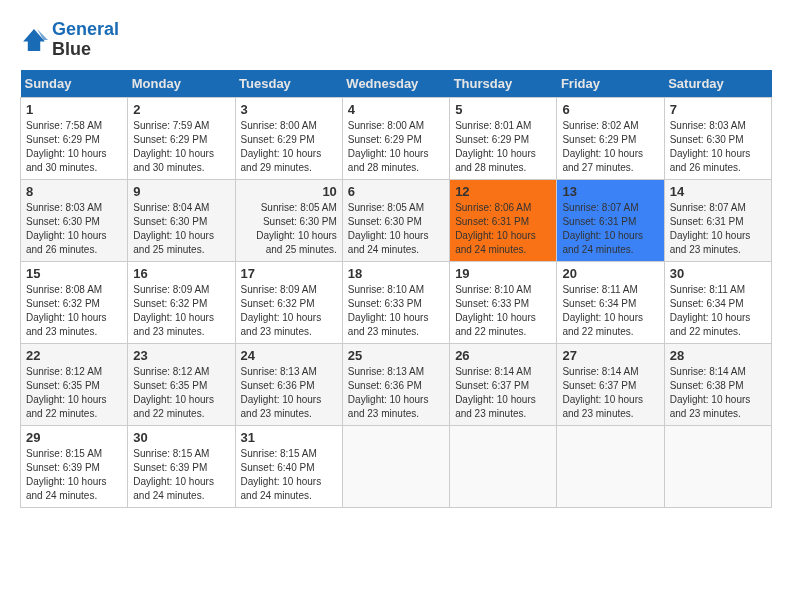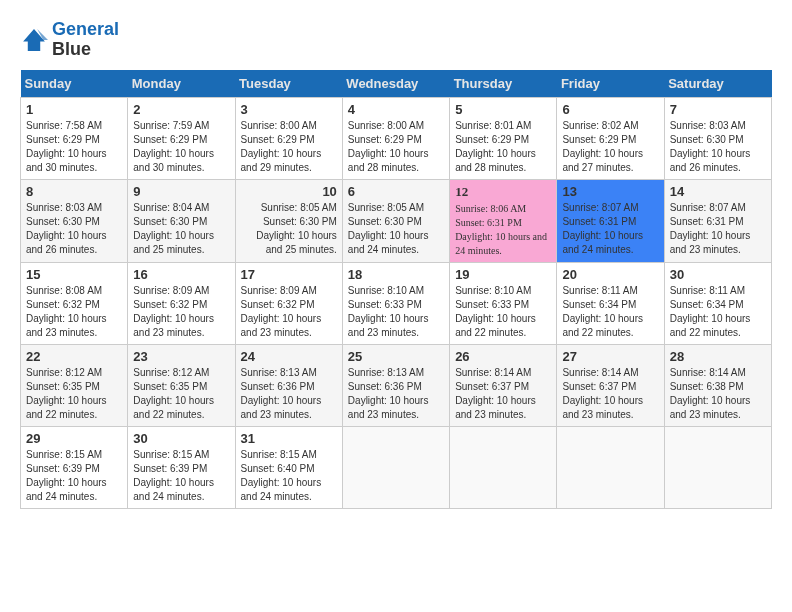--- a/index.html
+++ b/index.html
@@ -150,21 +150,21 @@
         <span class="day-info">Sunrise: 8:04 AM<br>Sunset: 6:30 PM<br>Daylight: 10 hours and 25 minutes.</span>
       </td>
         <td style="background: rgb(245, 245, 245); text-align: right;">
         <span class="day-num">10</span>
         <span class="day-info">Sunrise: 8:05 AM<br>Sunset: 6:30 PM<br>Daylight: 10 hours and 25 minutes.</span>
       </td>
         <td style="background: rgb(245, 245, 245);">
         <span class="day-num">6</span>
         <span class="day-info">Sunrise: 8:05 AM<br>Sunset: 6:30 PM<br>Daylight: 10 hours and 24 minutes.</span>
       </td>
-        <td style="background: #f9a8d4; font-family: Liberation Serif, serif;">
+        <td style="background: #f97316;">
         <span class="day-num">12</span>
         <span class="day-info">Sunrise: 8:06 AM<br>Sunset: 6:31 PM<br>Daylight: 10 hours and 24 minutes.</span>
       </td>
         <td style="background: #3b82f6;">
         <span class="day-num">13</span>
         <span class="day-info">Sunrise: 8:07 AM<br>Sunset: 6:31 PM<br>Daylight: 10 hours and 24 minutes.</span>
       </td>
         <td style="background: rgb(245, 245, 245);">
         <span class="day-num">14</span>
         <span class="day-info">Sunrise: 8:07 AM<br>Sunset: 6:31 PM<br>Daylight: 10 hours and 23 minutes.</span>

